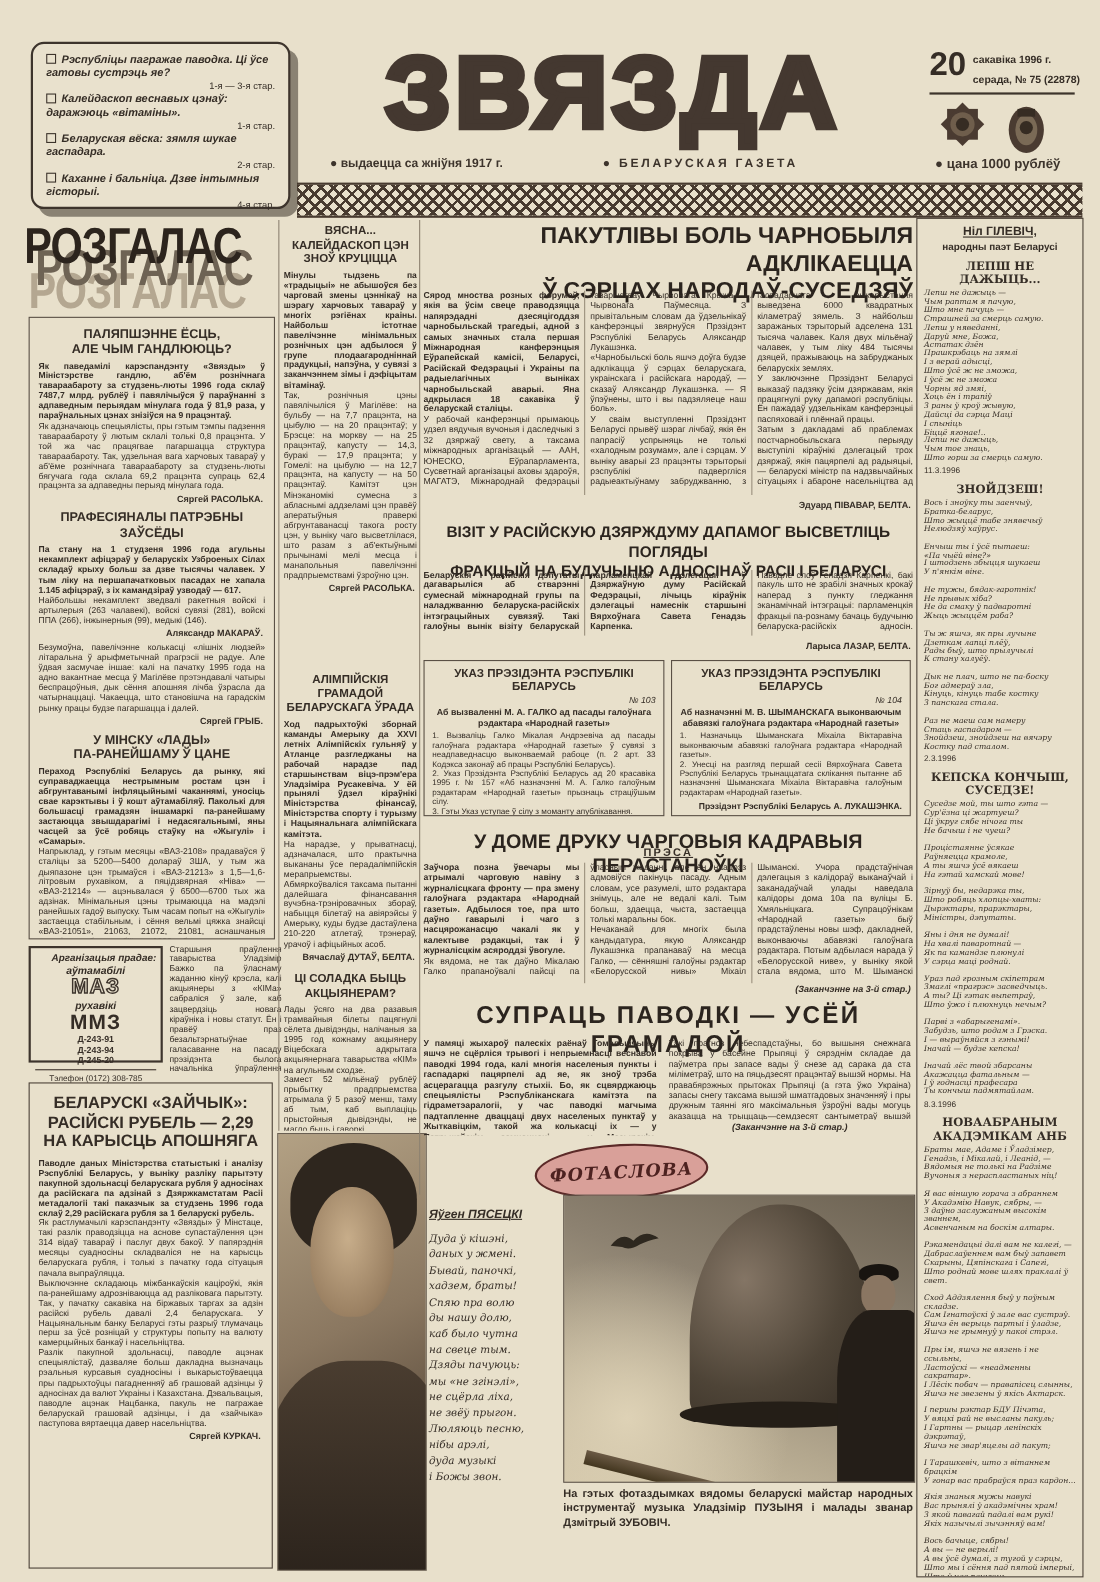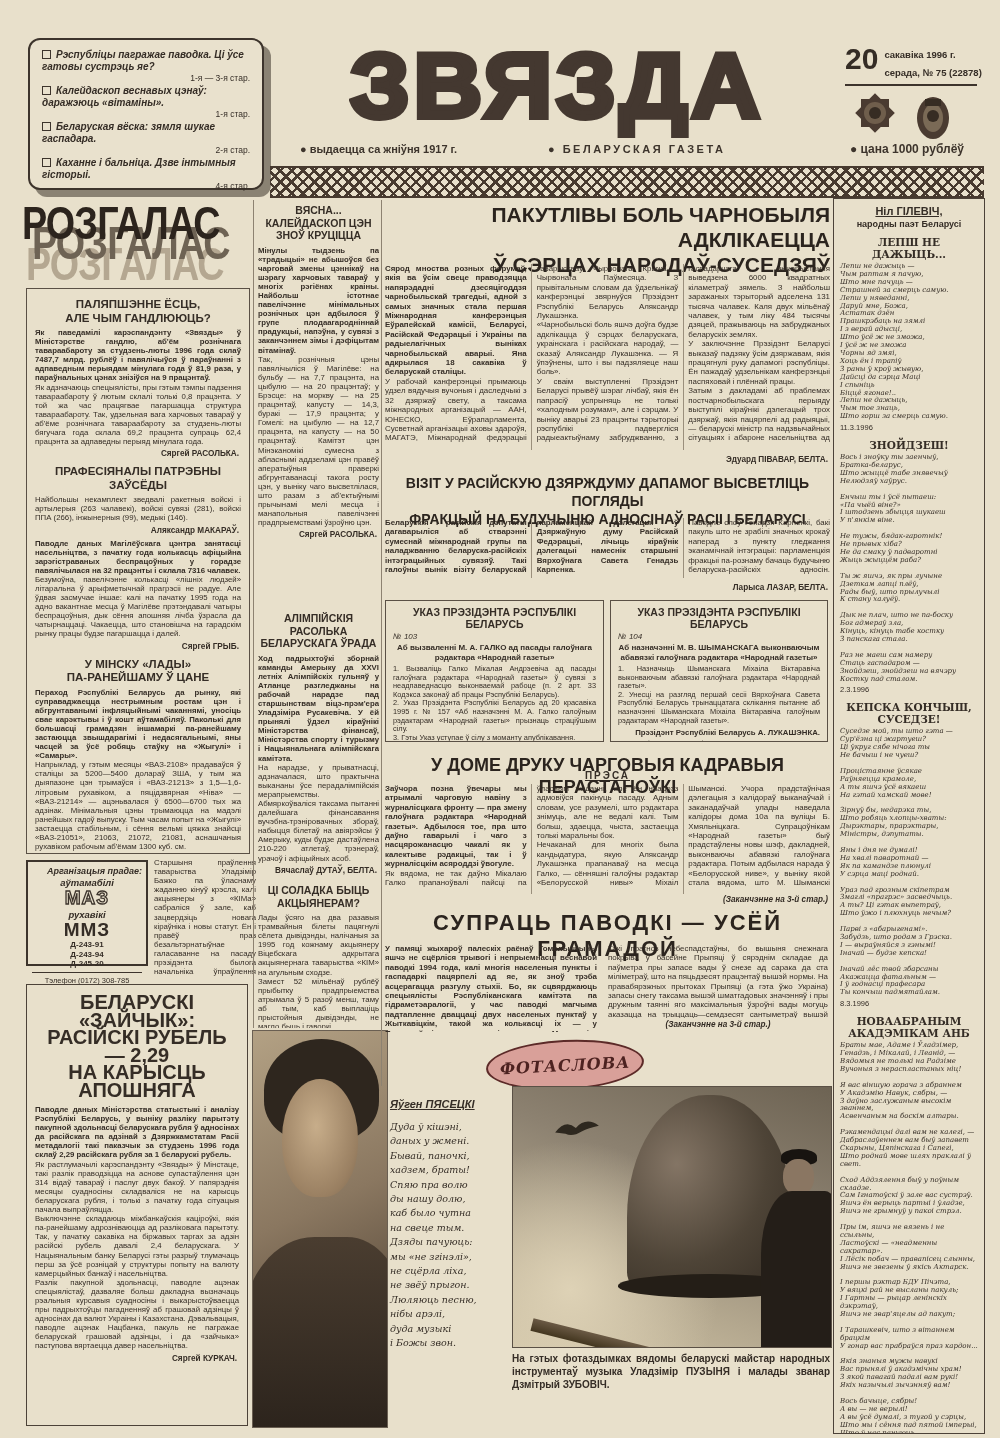--- a/index.html
+++ b/index.html
@@ -59,40 +59,40 @@
   .h2{font-size:14px;line-height:18px;font-weight:bold;text-align:center;color:#2b241e;}
   .h3{font-size:18px;line-height:22px;font-weight:bold;text-align:center;color:#2b241e;}
   .h4{font-size:22px;line-height:26px;font-weight:bold;text-align:center;letter-spacing:2px;color:#2b241e;}
   .cols3{column-count:3;column-gap:10px;column-rule:1px solid #9a8f7c;column-fill:auto;}
   .kicker{font-size:10px;font-weight:bold;text-align:center;text-decoration:underline;letter-spacing:2px;}
   .cont{font-weight:bold;font-style:italic;font-size:8.2px;}
 
   
   .decree{border:1px solid #5a5045;padding:5px 7px;box-sizing:border-box;overflow:hidden;}
   .decree .t{font-size:10.5px;font-weight:bold;text-align:center;line-height:12px;}
-  .decree .n{font-size:8px;font-style:italic;text-align:left;margin:2px 0;}
+  .decree .n{font-size:8px;font-style:italic;text-align:right;margin:2px 0;}
   .decree .s{font-size:8px;font-weight:bold;text-align:center;line-height:9.5px;margin-bottom:3px;}
   .decree .b{font-size:7.4px;line-height:8.6px;text-align:justify;white-space:pre-line;}
   .decree .sig{font-size:7.8px;font-weight:bold;text-align:right;margin-top:3px;}
   .decree .d{font-size:7.4px;font-style:italic;margin-top:2px;}
 
   
   .adbox{left:26px;top:860px;width:122px;height:106px;border:2px solid #3d342c;
     text-align:center;padding:4px 4px;box-sizing:border-box;background:#e9e1cd;}
   .adbox .hd{font-size:9px;font-weight:bold;font-style:italic;text-align:right;}
   .adbox .it{font-size:9.5px;font-weight:bold;font-style:italic;margin-top:1px;}
   .brand{font-size:19px;font-weight:bold;letter-spacing:1px;line-height:20px;}
   .brand.outline{color:#e9e1cd;-webkit-text-stroke:1.3px #3d342c;}
   .adbox .models{font-size:8px;font-weight:bold;line-height:9.5px;white-space:pre-line;}
   .adbox .ph{font-size:7.5px;border-top:1px solid #3d342c;margin-top:3px;padding-top:3px;}
 
   
   .zbox{left:26px;top:984px;width:222px;height:442px;border:1.5px solid #4c4238;
     padding:6px 8px;box-sizing:border-box;overflow:hidden;}
-  .zbox .h{font-size:20px;line-height:17.5px;font-weight:bold;text-align:center;margin:3px 0 6px 0;}
+  .zbox .h{font-size:15px;line-height:17.5px;font-weight:bold;text-align:center;margin:3px 0 6px 0;}
 
   
   .portrait{left:252px;top:1030px;width:134px;height:396px;border:1px solid #6a5f52;overflow:hidden;
     background:linear-gradient(155deg,#b3a184 0%,#8a7760 45%,#5d4e3e 75%,#3c3128 100%);}
   .portrait .hair{position:absolute;left:8%;top:2%;width:86%;height:26%;background:#2e261e;border-radius:50% 50% 40% 40%;}
   .portrait .face{position:absolute;left:22%;top:12%;width:56%;height:30%;
     background:radial-gradient(ellipse at 45% 40%,#c7ad8a 0%,#9a8062 70%,#7c6750 100%);border-radius:50% 50% 45% 45%;}
   .portrait .body{position:absolute;left:-8%;bottom:-4%;width:120%;height:52%;background:linear-gradient(#4a3d30,#2a221b);border-radius:45% 35% 0 0;}
 
   .bellphoto{left:512px;top:1086px;width:318px;height:260px;border:1px solid #5a5045;overflow:hidden;
@@ -178,24 +178,24 @@
 </div>
 
 <div class="abs colbox leftbox ovh">
   <div class="h-left pre">ПАЛЯПШЭННЕ ЁСЦЬ,
 АЛЕ ЧЫМ ГАНДЛЮЮЦЬ?</div>
   <div class="body-sm j lead pre">Як паведамілі карэспандэнту «Звязды» ў Міністэрстве гандлю, аб'ём рознічнага тавараабароту за студзень-люты 1996 года склаў 7487,7 млрд. рублёў і павялічыўся ў параўнанні з адпаведным перыядам мінулага года ў 81,9 раза, у параўнальных цэнах знізіўся на 9 працэнтаў.</div>
   <div class="body-sm j pre">Як адзначаюць спецыялісты, пры гэтым тэмпы падзення тавараабароту ў лютым склалі толькі 0,8 працэнта. У той жа час працягвае пагаршацца структура тавараабароту. Так, удзельная вага харчовых тавараў у аб'ёме рознічнага тавараабароту за студзень-люты бягучага года склала 69,2 працэнта супраць 62,4 працэнта за адпаведны перыяд мінулага года.</div>
   <div class="byline">Сяргей РАСОЛЬКА.</div>
 
   <div class="h-left pre">ПРАФЕСІЯНАЛЫ ПАТРЭБНЫ ЗАЎСЁДЫ</div>
+  <div class="body-sm j lead pre">Па стану на 1 студзеня 1996 года агульны некамплект афіцэраў у беларускіх Узброеных Сілах складаў крыху больш за дзве тысячы чалавек. У тым ліку на першапачатковых пасадах не хапала 1.145 афіцэраў, з іх камандзіраў узводаў — 617.</div>
   <div class="body-sm j pre">Найбольшы некамплект зведвалі ракетныя войскі і артылерыя (263 чалавекі), войскі сувязі (281), войскі ППА (266), інжынерныя (99), медыкі (146).</div>
   <div class="byline">Аляксандр МАКАРАЎ.</div>
 
-  <div class="body-sm j lead pre">Паводле даных Магілёўскага цэнтра занятасці насельніцтва, з пачатку года колькасць афіцыйна зарэгістраваных беспрацоўных у горадзе павялічылася на 32 працэнты і склала 7316 чалавек.</div>
   <div class="body-sm j pre">Безумоўна, павелічэнне колькасці «лішніх людзей» літаральна ў арыфметычнай прагрэсіі не радуе. Але ўдвая засмучае іншае: калі на пачатку 1995 года на адно вакантнае месца ў Магілёве прэтэндавалі чатыры беспрацоўныя, дык сёння апошняя лічба ўзрасла да чатырнаццаці. Чакаецца, што становішча на гарадскім рынку працы будзе пагаршацца і далей.</div>
   <div class="byline">Сяргей ГРЫБ.</div>
 
   <div class="h-left pre">У МІНСКУ «ЛАДЫ»
 ПА-РАНЕЙШАМУ Ў ЦАНЕ</div>
   <div class="body-sm j lead pre">Пераход Рэспублікі Беларусь да рынку, які суправаджаецца нестрымным ростам цэн і абгрунтаванымі інфляцыйнымі чаканнямі, уносіць свае карэктывы і ў кошт аўтамабіляў. Паколькі для большасці грамадзян іншамаркі па-ранейшаму застаюцца звышдарагімі і недасягальнымі, яны часцей за ўсё робяць стаўку на «Жыгулі» і «Самары».</div>
   <div class="body-sm j pre">Напрыклад, у гэтым месяцы «ВАЗ-2108» прадаваўся ў сталіцы за 5200—5400 долараў ЗША, у тым жа дыяпазоне цэн трымаўся і «ВАЗ-21213» з 1,5—1,6-літровым рухавіком, а пяцідзвярная «Ніва» — «ВАЗ-21214» — ацэньвалася ў 6500—6700 тых жа адзінак. Мінімальныя цэны трымаюцца на мадэлі ранейшых гадоў выпуску. Тым часам попыт на «Жыгулі» застаецца стабільным, і сёння вельмі цяжка знайсці «ВАЗ-21051», 21063, 21072, 21081, аснашчаныя рухавіком рабочым аб'ёмам 1300 куб. см.</div>
 
 </div>
 
@@ -235,21 +235,21 @@
 
 <div class="abs midcol ovh" style="left:258px;top:202px;height:404px;">
   <div class="h-mid pre">ВЯСНА...
 КАЛЕЙДАСКОП ЦЭН
 ЗНОЎ КРУЦІЦЦА</div>
   <div class="body-sm j lead pre">Мінулы тыдзень па «традыцыі» не абышоўся без чарговай змены цэннікаў на шэрагу харчовых тавараў у многіх рэгіёнах краіны. Найбольш істотнае павелічэнне мінімальных рознічных цэн адбылося ў групе плодаагародніннай прадукцыі, напэўна, у сувязі з заканчэннем зімы і дэфіцытам вітамінаў.</div>
   <div class="body-sm j pre">Так, рознічныя цэны павялічыліся ў Магілёве: на бульбу — на 7,7 працэнта, на цыбулю — на 20 працэнтаў; у Брэсце: на моркву — на 25 працэнтаў, капусту — 14,3, буракі — 17,9 працэнта; у Гомелі: на цыбулю — на 12,7 працэнта, на капусту — на 50 працэнтаў. Камітэт цэн Мінэканомікі сумесна з абласнымі аддзеламі цэн правёў аператыўныя праверкі абгрунтаванасці такога росту цэн, у выніку чаго высветлілася, што разам з аб'ектыўнымі прычынамі мелі месца і манапольныя павелічэнні прадпрыемствамі ўзроўню цэн.</div>
   <div class="byline">Сяргей РАСОЛЬКА.</div>
 </div>
 <div class="abs midcol ovh" style="left:258px;top:610px;height:268px;">
-  <div class="h-mid pre">АЛІМПІЙСКІЯ РАСОЛЬКА
+  <div class="h-mid pre">АЛІМПІЙСКІЯ ГРАМАДОЙ
 БЕЛАРУСКАГА ЎРАДА</div>
   <div class="body-sm j lead pre">Ход падрыхтоўкі зборнай каманды Амерыку да XXVI летніх Алімпійскіх гульняў у Атланце разгледжаны на рабочай нарадзе пад старшынствам віцэ-прэм'ера Уладзіміра Русакевіча. У ёй прынялі ўдзел кіраўнікі Міністэрства фінансаў, Міністэрства спорту і турызму і Нацыянальнага алімпійскага камітэта.</div>
   <div class="body-sm j pre">На нарадзе, у прыватнасці, адзначалася, што практычна выкананы ўсе перадалімпійскія мерапрыемствы. Абмяркоўваліся таксама пытанні далейшага фінансавання вучэбна-трэніровачных збораў, набыцця білетаў на авіярэйсы ў Амерыку, куды будзе дастаўлена 210-220 атлетаў, трэнераў, урачоў і афіцыйных асоб.</div>
   <div class="byline">Вячаслаў ДУТАЎ, БЕЛТА.</div>
 </div>
 <div class="abs midcol ovh" style="left:258px;top:882px;height:146px;">
   <div class="h-mid pre">ЦІ СОЛАДКА БЫЦЬ АКЦЫЯНЕРАМ?</div>
   <div class="body-sm j pre">Лады ўсяго на два разавыя трамвайныя білеты пацягнулі сёлета дывідэнды, налічаныя за 1995 год кожнаму акцыянеру Віцебскага адкрытага акцыянернага таварыства «КІМ» на агульным сходзе.
 Замест 52 мільёнаў рублёў прыбытку прадпрыемства атрымала ў 5 разоў менш, таму аб тым, каб выплаціць прыстойныя дывідэнды, не магло быць і гаворкі.</div>
 

